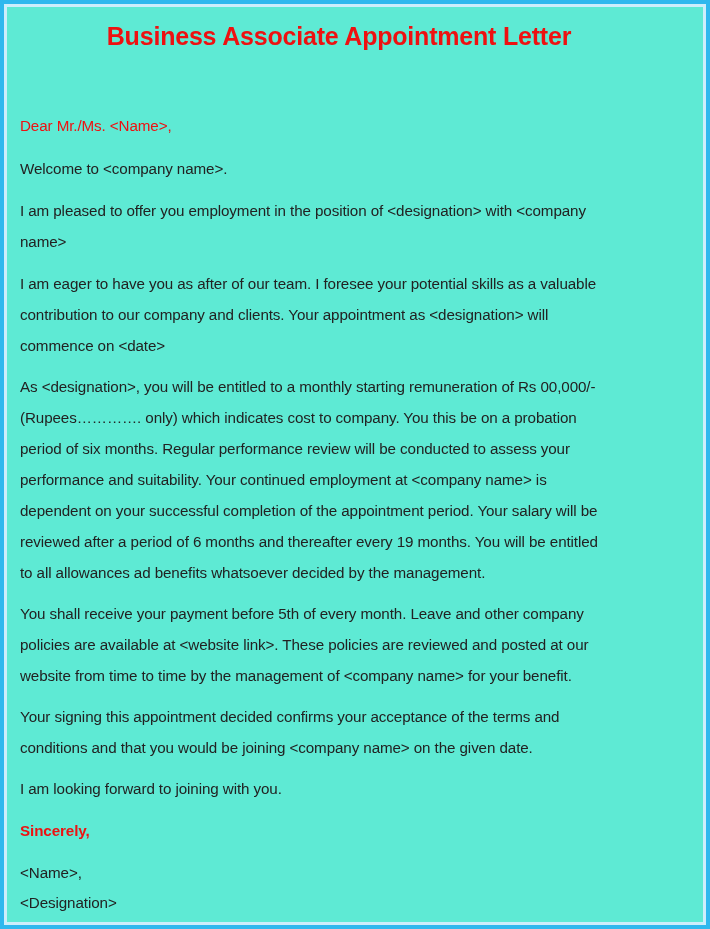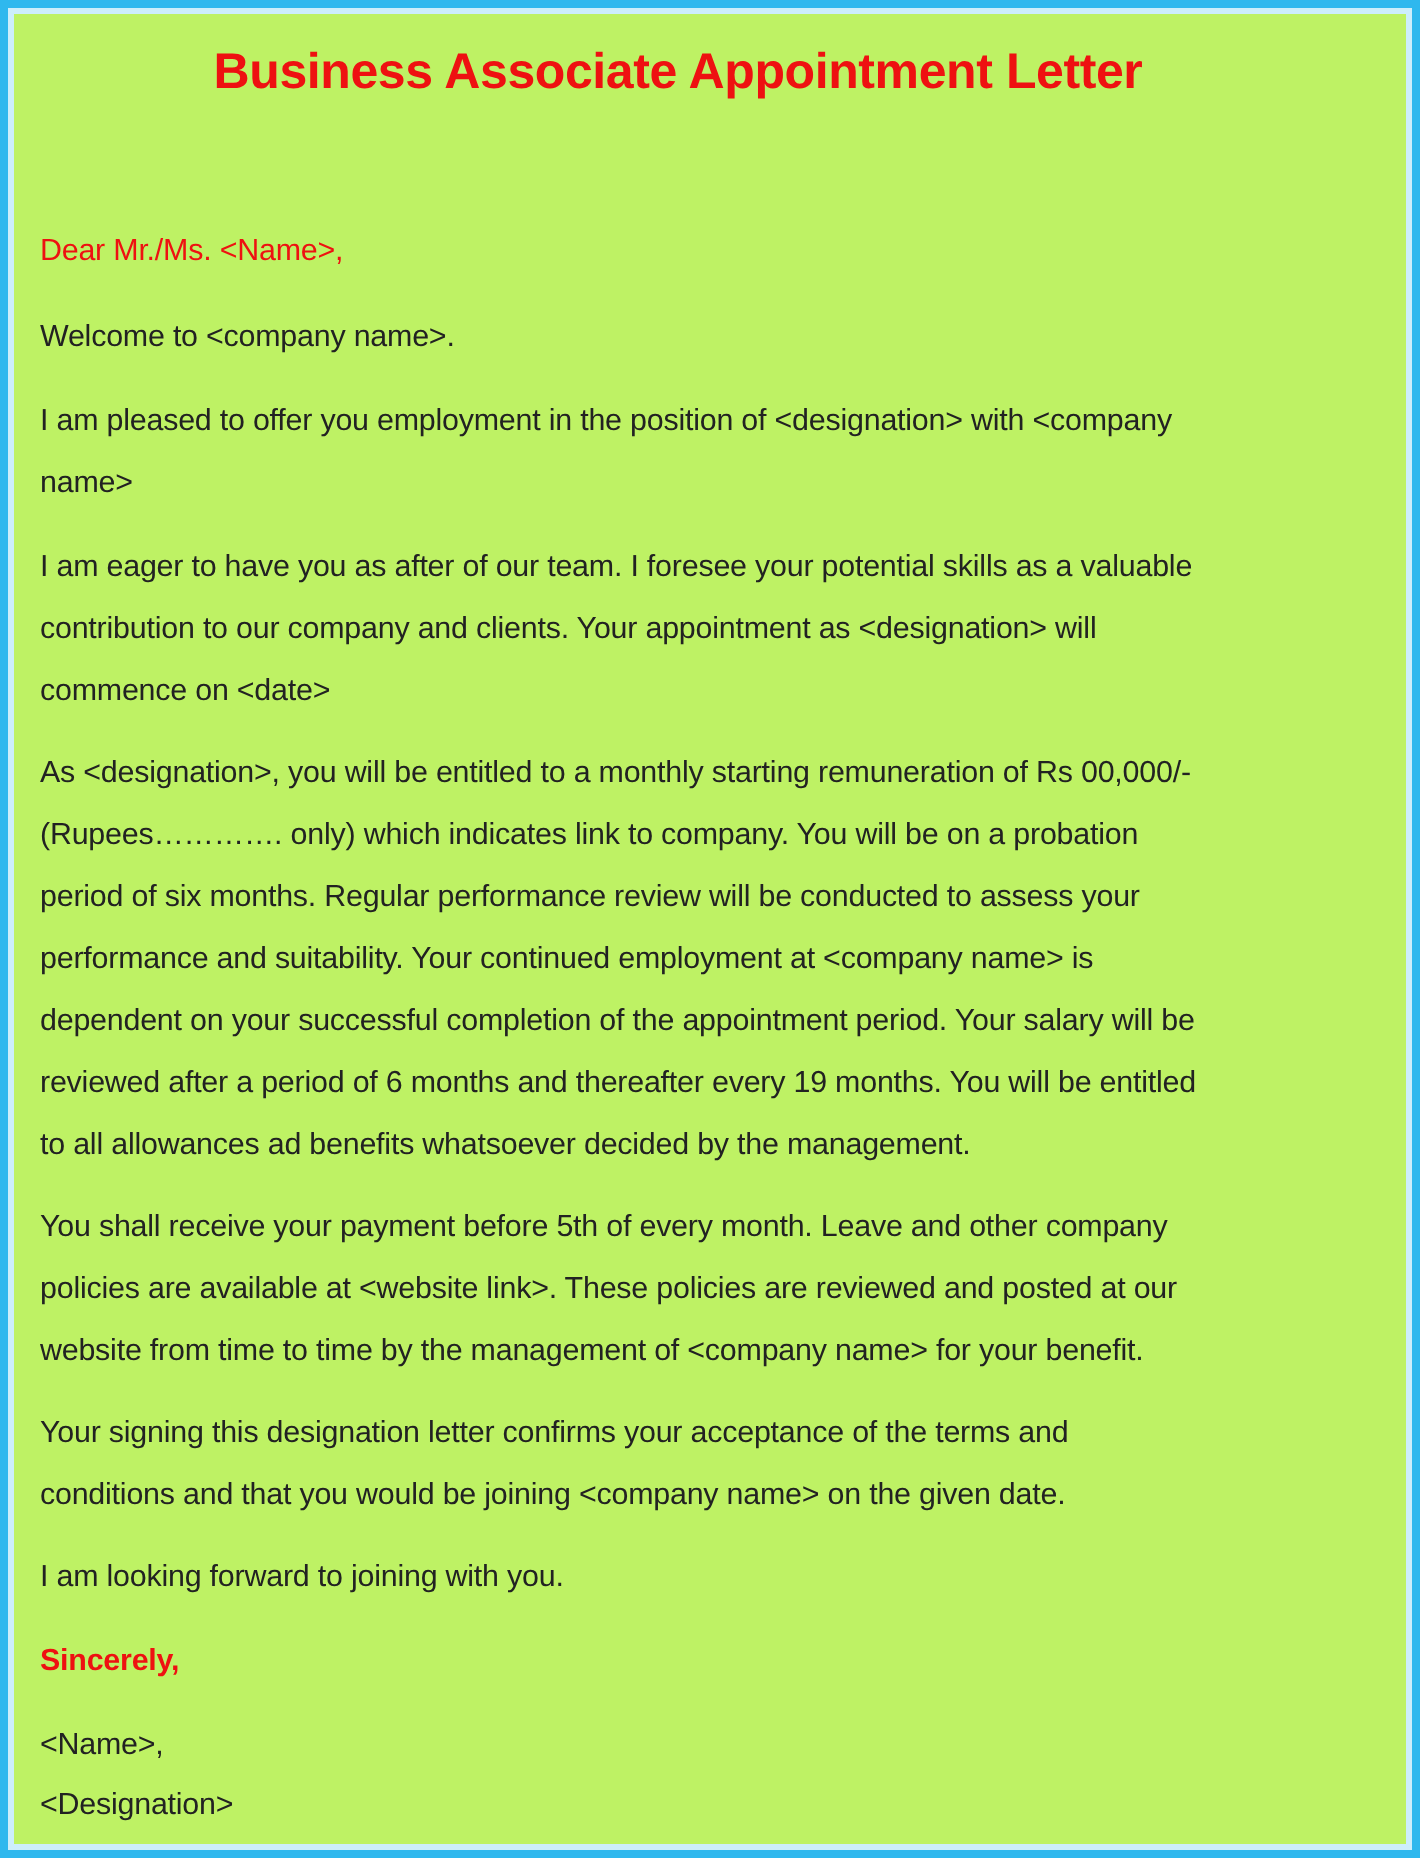--- a/index.html
+++ b/index.html
@@ -2,21 +2,21 @@
 <html><head>
   <meta charset="utf-8">
   <style>
     html, body { margin: 0; padding: 0; background: #ffffff; }
     body { width: 710px; height: 929px; overflow: hidden; }
     .frame {
       position: absolute; left: 0; top: 0;
       width: 710px; height: 929px;
       box-sizing: border-box;
       border: 4px solid #2fb8ee;
-      background: #bef264;
+      background: #5eead4;
     }
     .inner {
       position: absolute; left: 0; top: 0; right: 0; bottom: 0;
       border: 3px solid #cdeefb;
     }
     .title {
       position: absolute; left: 0; width: 702px; top: 18px;
       text-align: center;
       font-family: "Liberation Sans", sans-serif;
       font-weight: bold;
@@ -50,32 +50,32 @@
     <div class="line" style="top:156px">Welcome to &lt;company name&gt;.</div>
 
     <div class="line" style="top:198px">I am pleased to offer you employment in the position of &lt;designation&gt; with &lt;company</div>
     <div class="line" style="top:229px">name&gt;</div>
 
     <div class="line" style="top:271px">I am eager to have you as after of our team. I foresee your potential skills as a valuable</div>
     <div class="line" style="top:302px">contribution to our company and clients. Your appointment as &lt;designation&gt; will</div>
     <div class="line" style="top:333px">commence on &lt;date&gt;</div>
 
     <div class="line" style="top:374px">As &lt;designation&gt;, you will be entitled to a monthly starting remuneration of Rs 00,000/-</div>
-    <div class="line" style="top:405px">(Rupees…………. only) which indicates link to company. You will be on a probation</div>
+    <div class="line" style="top:405px">(Rupees…………. only) which indicates cost to company. You this be on a probation</div>
     <div class="line" style="top:436px">period of six months. Regular performance review will be conducted to assess your</div>
     <div class="line" style="top:467px">performance and suitability. Your continued employment at &lt;company name&gt; is</div>
     <div class="line" style="top:498px">dependent on your successful completion of the appointment period. Your salary will be</div>
     <div class="line" style="top:529px">reviewed after a period of 6 months and thereafter every 19 months. You will be entitled</div>
     <div class="line" style="top:560px">to all allowances ad benefits whatsoever decided by the management.</div>
 
     <div class="line" style="top:601px">You shall receive your payment before 5th of every month. Leave and other company</div>
     <div class="line" style="top:632px">policies are available at &lt;website link&gt;. These policies are reviewed and posted at our</div>
     <div class="line" style="top:663px">website from time to time by the management of &lt;company name&gt; for your benefit.</div>
 
-    <div class="line" style="top:704px">Your signing this designation letter confirms your acceptance of the terms and</div>
+    <div class="line" style="top:704px">Your signing this appointment decided confirms your acceptance of the terms and</div>
     <div class="line" style="top:735px">conditions and that you would be joining &lt;company name&gt; on the given date.</div>
 
     <div class="line" style="top:776px">I am looking forward to joining with you.</div>
 
     <div class="line red bold" style="top:818px">Sincerely,</div>
 
     <div class="line" style="top:860px">&lt;Name&gt;,</div>
     <div class="line" style="top:890px">&lt;Designation&gt;</div>
   </div>
 </div>

